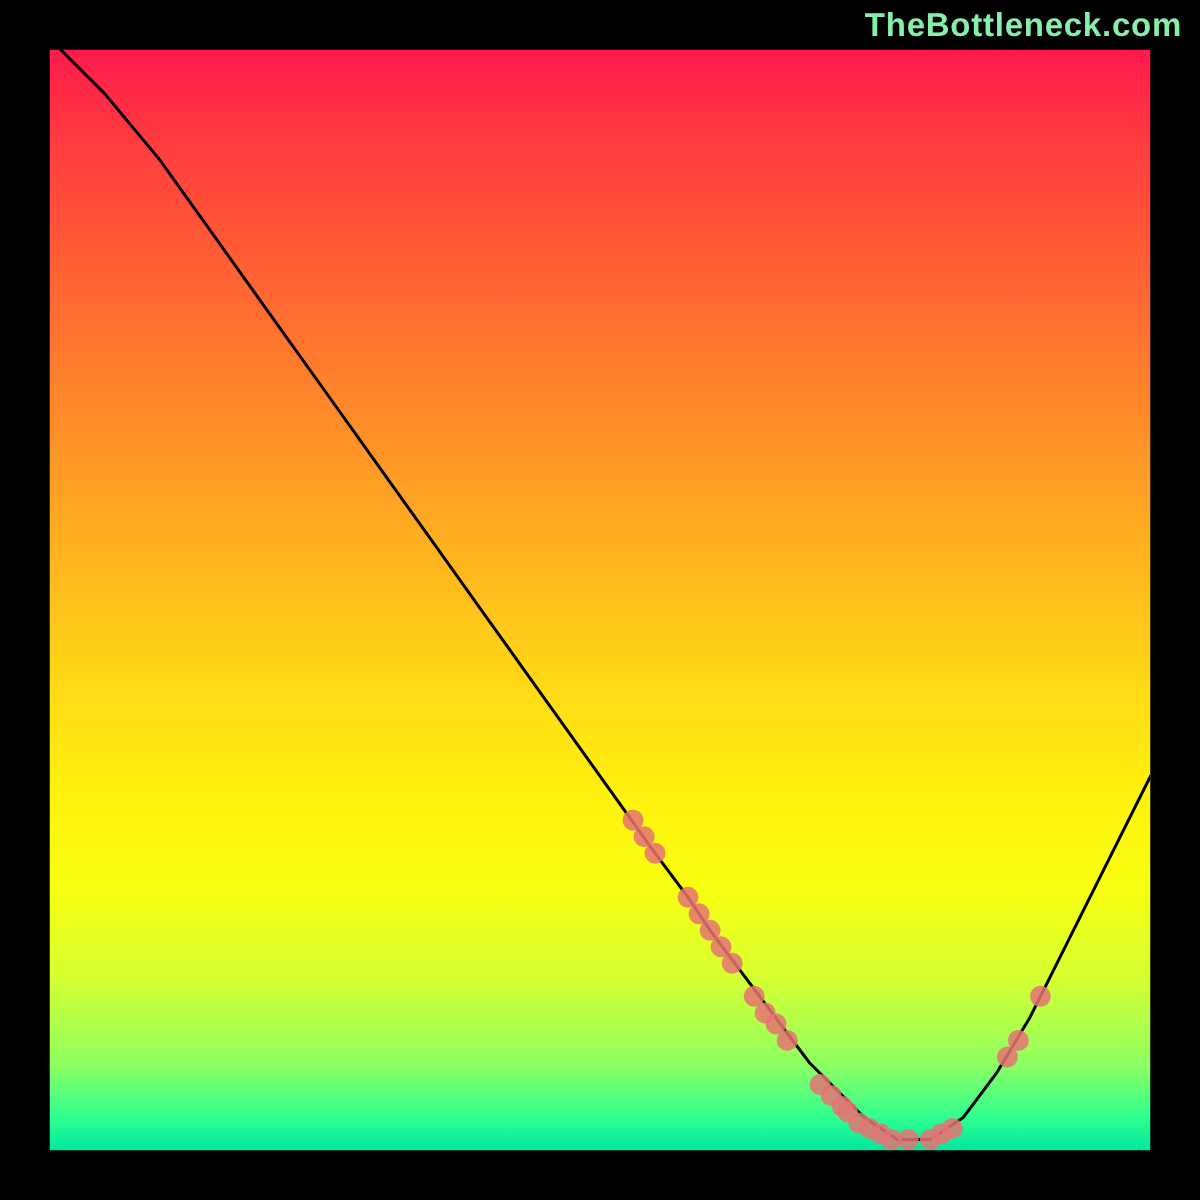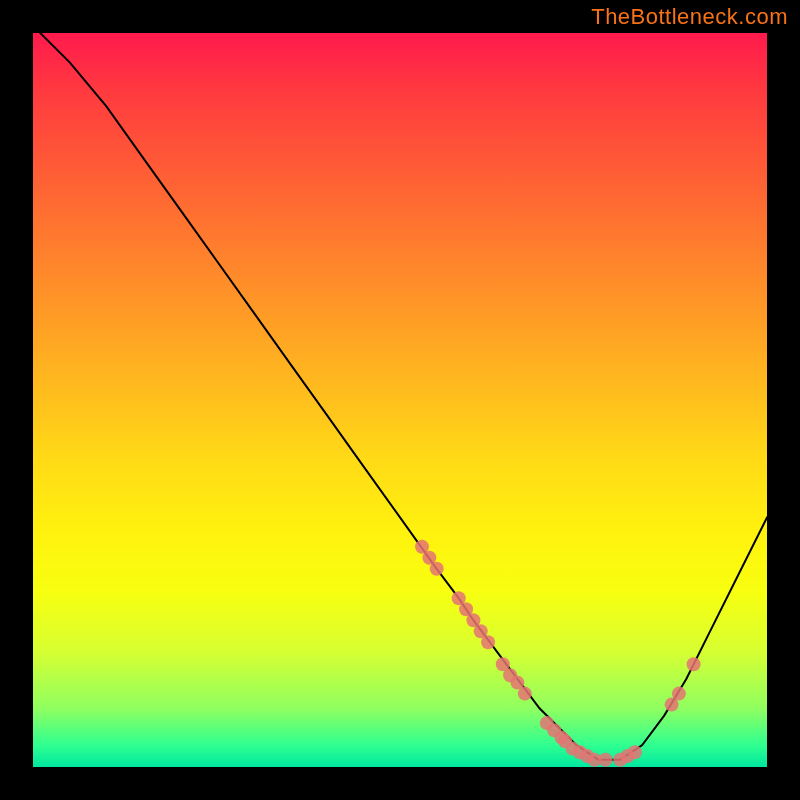--- a/index.html
+++ b/index.html
@@ -14,23 +14,23 @@
   .frame {
     position: relative;
     width: 800px;
     height: 800px;
     background: #000;
   }
   .watermark {
     position: absolute;
     top: 4px;
     right: 12px;
-    color: #f97316;
+    color: #86efac;
     font-size: 22px;
-    font-weight: normal;
+    font-weight: bold;
     letter-spacing: 0.5px;
     z-index: 10;
   }
   .plot-area {
     position: absolute;
     left: 33px;
     top: 33px;
     width: 734px;
     height: 734px;
     overflow: hidden;

